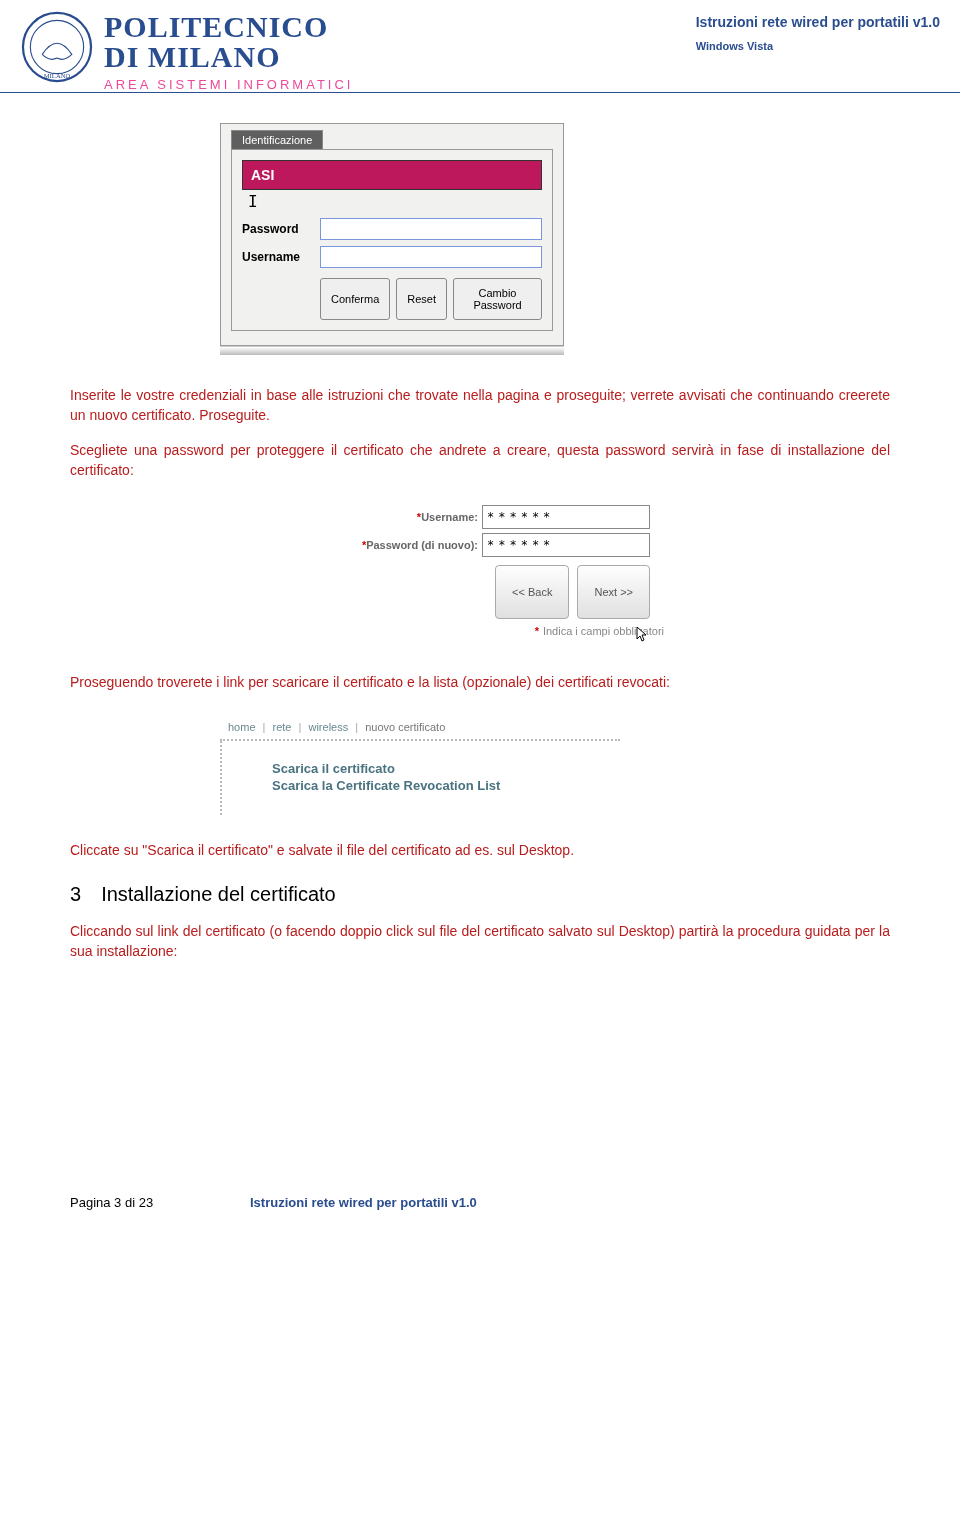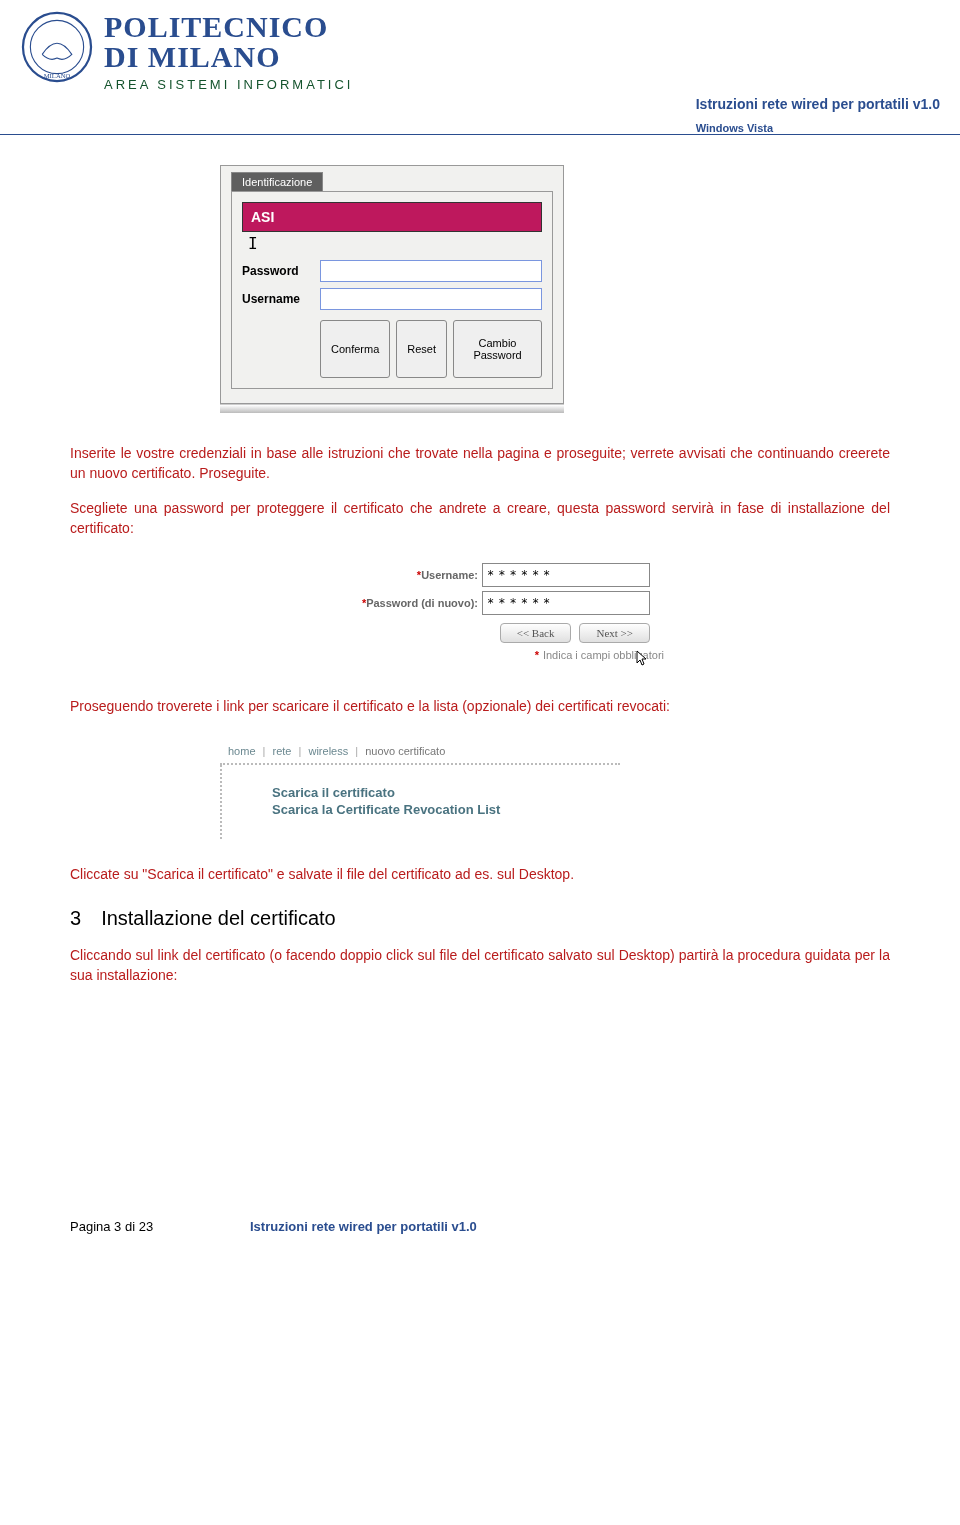--- a/index.html
+++ b/index.html
@@ -10,40 +10,39 @@
     }
     .page {
       padding: 0;
     }
     .header-area {
       display: flex;
       align-items: flex-start;
       padding: 10px 20px 0 20px;
       border-bottom: 1px solid #2a4d8f;
       margin-bottom: 30px;
-      flex-direction: column;
     }
     .logo-block {
       display: flex;
       align-items: flex-start;
     }
     .seal {
       width: 74px;
       height: 74px;
     }
     .seal svg { width:100%; height:100%; }
     .inst-name {
       margin-left: 10px;
       display:flex;
       flex-direction:column;
       justify-content:flex-start;
     }
     .inst-row1 { font-family: "Times New Roman", serif; font-size:30px; font-weight:bold; color:#2a4d8f; letter-spacing:1px; }
     .inst-row2 { font-family: "Times New Roman", serif; font-size:30px; font-weight:bold; color:#2a4d8f; letter-spacing:1px; margin-top:-4px;}
-    .asi-label { font-family: Verdana, sans-serif; font-size:13px; color:#14532d; letter-spacing:3px; margin-top:3px; font-weight:normal;}
+    .asi-label { font-family: Verdana, sans-serif; font-size:13px; color:#ec4899; letter-spacing:3px; margin-top:3px; font-weight:normal;}
     .header-right {
       margin-left:auto;
       padding-top:4px;
     }
     .doc-title-small { color:#2a4d8f; font-size:14px; font-weight:bold; }
     .doc-subtitle { color:#2a4d8f; font-size:11px; font-weight:bold; margin-top:10px; }
     
     .content {
       padding: 0 70px;
     }
@@ -92,21 +91,21 @@
       background:#fff;
       height:20px;
       width:220px;
     }
     .btn-row { display:flex; gap:6px; margin-top:10px; padding-left:78px; }
     .classic-btn {
       font-family: Tahoma, sans-serif; font-size:11px;
       background:#efefef;
       border:1px solid #888;
       border-radius:3px;
-      padding:16px 10px;
+      padding:8px 10px;
       cursor:pointer;
     }
     .shot-bottom-grad {
       height:8px;
       background:linear-gradient(#fff,#bbb);
       border-top:1px solid #ccc;
     }
 
     .body-text {
       font-family: Verdana, sans-serif;
@@ -131,27 +130,27 @@
       width:160px;
       height:20px;
       margin-left:4px;
       font-family:monospace;
       font-size:12px;
       padding-left:4px;
       letter-spacing:4px;
     }
     .nav-btns { display:flex; gap:8px; justify-content:flex-end; margin-top:8px; }
     .chrome-btn {
-      font-family: Liberation Serif, serif;
+      font-family: Liberation Sans, sans-serif;
       font-size:11px;
       color:#555;
       background:linear-gradient(#fefefe,#e0e0e0);
       border:1px solid #aaa;
       border-radius:4px;
-      padding:3px 16px;
+      padding:20px 16px;
       cursor:pointer;
     }
     .oblig-note { display:flex; justify-content:flex-end; margin-top:6px; font-family: Tahoma, sans-serif; font-size:11px; color:#888; }
     .oblig-note .ast{ margin-right:4px; }
     .cursor-arrow { display:inline-block; margin-left:-30px; }
 
     
     .shot3 {
       width:400px;
       margin:25px 0 25px 150px;

